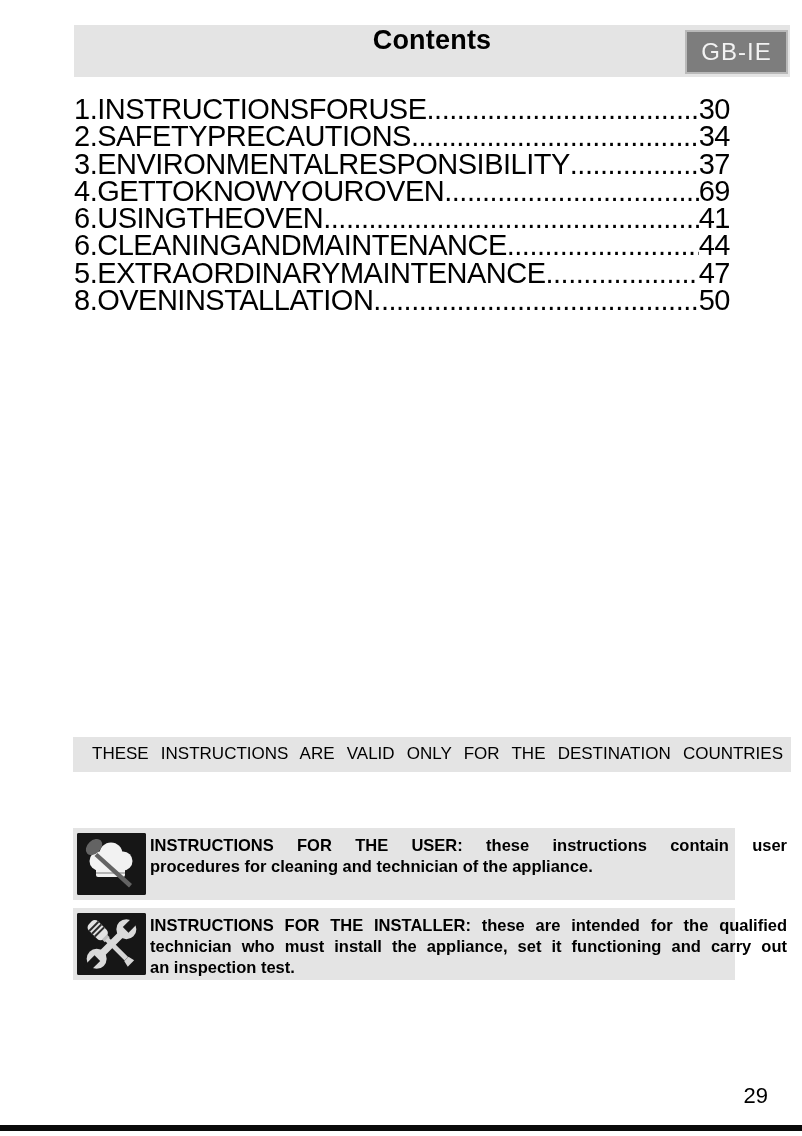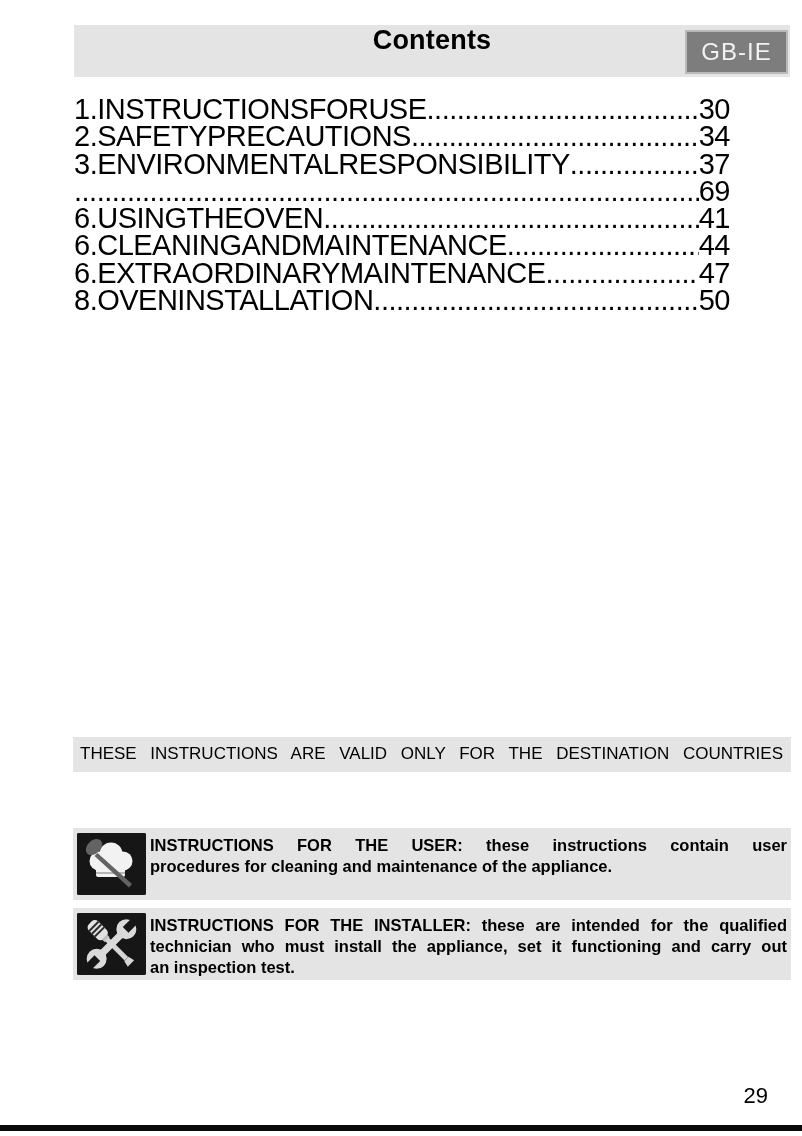--- a/index.html
+++ b/index.html
@@ -64,32 +64,32 @@
   }
   .toc-page { flex: 0 0 auto; white-space: nowrap; }
 
   
   .notice {
     position: absolute;
     left: 73px; top: 737px;
     width: 718px;
     background: var(--band-gray, #e4e4e4);
     box-sizing: border-box;
-    padding: 6px 8px 7px 7px;
+    padding: 6px 8px 7px 19px;
     font-size: 17px;
     line-height: 21.5px;
   }
   .jline { text-align: justify; text-align-last: justify; white-space: nowrap; overflow: hidden; }
   .jlast { text-align: left; }
 
   
   .info-box {
     position: absolute;
     left: 73px;
-    width: 718px;
+    width: 662px;
     height: 72px;
     background: var(--band-gray, #e4e4e4);
   }
   .info-box.user { top: 828px; }
   .info-box.installer { top: 908px; }
   .icon-tile {
     position: absolute;
     left: 4px; top: 5px;
     width: 69px; height: 62px;
     background: var(--icon-tile-bg, #161616);
@@ -138,35 +138,36 @@
       <span class="toc-label">2.SAFETYPRECAUTIONS</span>
         <span class="toc-leader">................................................................................................................................................................</span>
         <span class="toc-page">34</span>
     </div>
     <div class="toc-row">
       <span class="toc-label">3.ENVIRONMENTALRESPONSIBILITY</span>
         <span class="toc-leader">................................................................................................................................................................</span>
         <span class="toc-page">37</span>
     </div>
     <div class="toc-row">
+      <span class="toc-label">4.GETTOKNOWYOUROVEN</span>
         <span class="toc-leader">................................................................................................................................................................</span>
         <span class="toc-page">69</span>
     </div>
     <div class="toc-row">
       <span class="toc-label">6.USINGTHEOVEN</span>
         <span class="toc-leader">................................................................................................................................................................</span>
         <span class="toc-page">41</span>
     </div>
     <div class="toc-row">
       <span class="toc-label">6.CLEANINGANDMAINTENANCE</span>
         <span class="toc-leader">................................................................................................................................................................</span>
         <span class="toc-page">44</span>
     </div>
     <div class="toc-row">
-      <span class="toc-label">6.EXTRAORDINARYMAINTENANCE</span>
+      <span class="toc-label">5.EXTRAORDINARYMAINTENANCE</span>
         <span class="toc-leader">................................................................................................................................................................</span>
         <span class="toc-page">47</span>
     </div>
     <div class="toc-row">
       <span class="toc-label">8.OVENINSTALLATION</span>
         <span class="toc-leader">................................................................................................................................................................</span>
         <span class="toc-page">50</span>
     </div>
   </nav>
 
@@ -182,21 +183,21 @@
         <circle cx="34" cy="21" r="11.5" fill="#f2f2f2"></circle>
         <circle cx="46" cy="28" r="9.5" fill="#f2f2f2"></circle>
         <rect x="19" y="29" width="29" height="15" rx="2" fill="#f2f2f2"></rect>
         <rect x="19" y="39" width="29" height="2" fill="#b5b5b5"></rect>
         <ellipse cx="17" cy="14" rx="9.5" ry="6.5" transform="rotate(-44 17 14)" fill="#636363"></ellipse>
         <path d="M20.5 20 L55 51 L52 54.5 L17.5 23 Z" fill="#636363"></path>
       </svg>
     </div>
     <div class="info-text">
       <div class="jline">INSTRUCTIONS FOR THE USER: these instructions contain user</div>
-      <div class="jlast">procedures for cleaning and maintenance of the appliance.</div>
+      <div class="jlast">procedures for cleaning and technician of the appliance.</div>
     </div>
   </section>
 
   <section class="info-box installer">
     <div class="icon-tile">
       <svg viewBox="0 0 69 62" xmlns="http://www.w3.org/2000/svg">
         <rect x="0" y="0" width="69" height="62" fill="#161616" rx="2"></rect>
         <g transform="rotate(-45 34.5 31)">
           <rect x="28" y="1" width="13" height="21" rx="4.5" fill="#e2e2e2"></rect>
           <rect x="28" y="5" width="13" height="2" fill="#2b2b2b"></rect>

